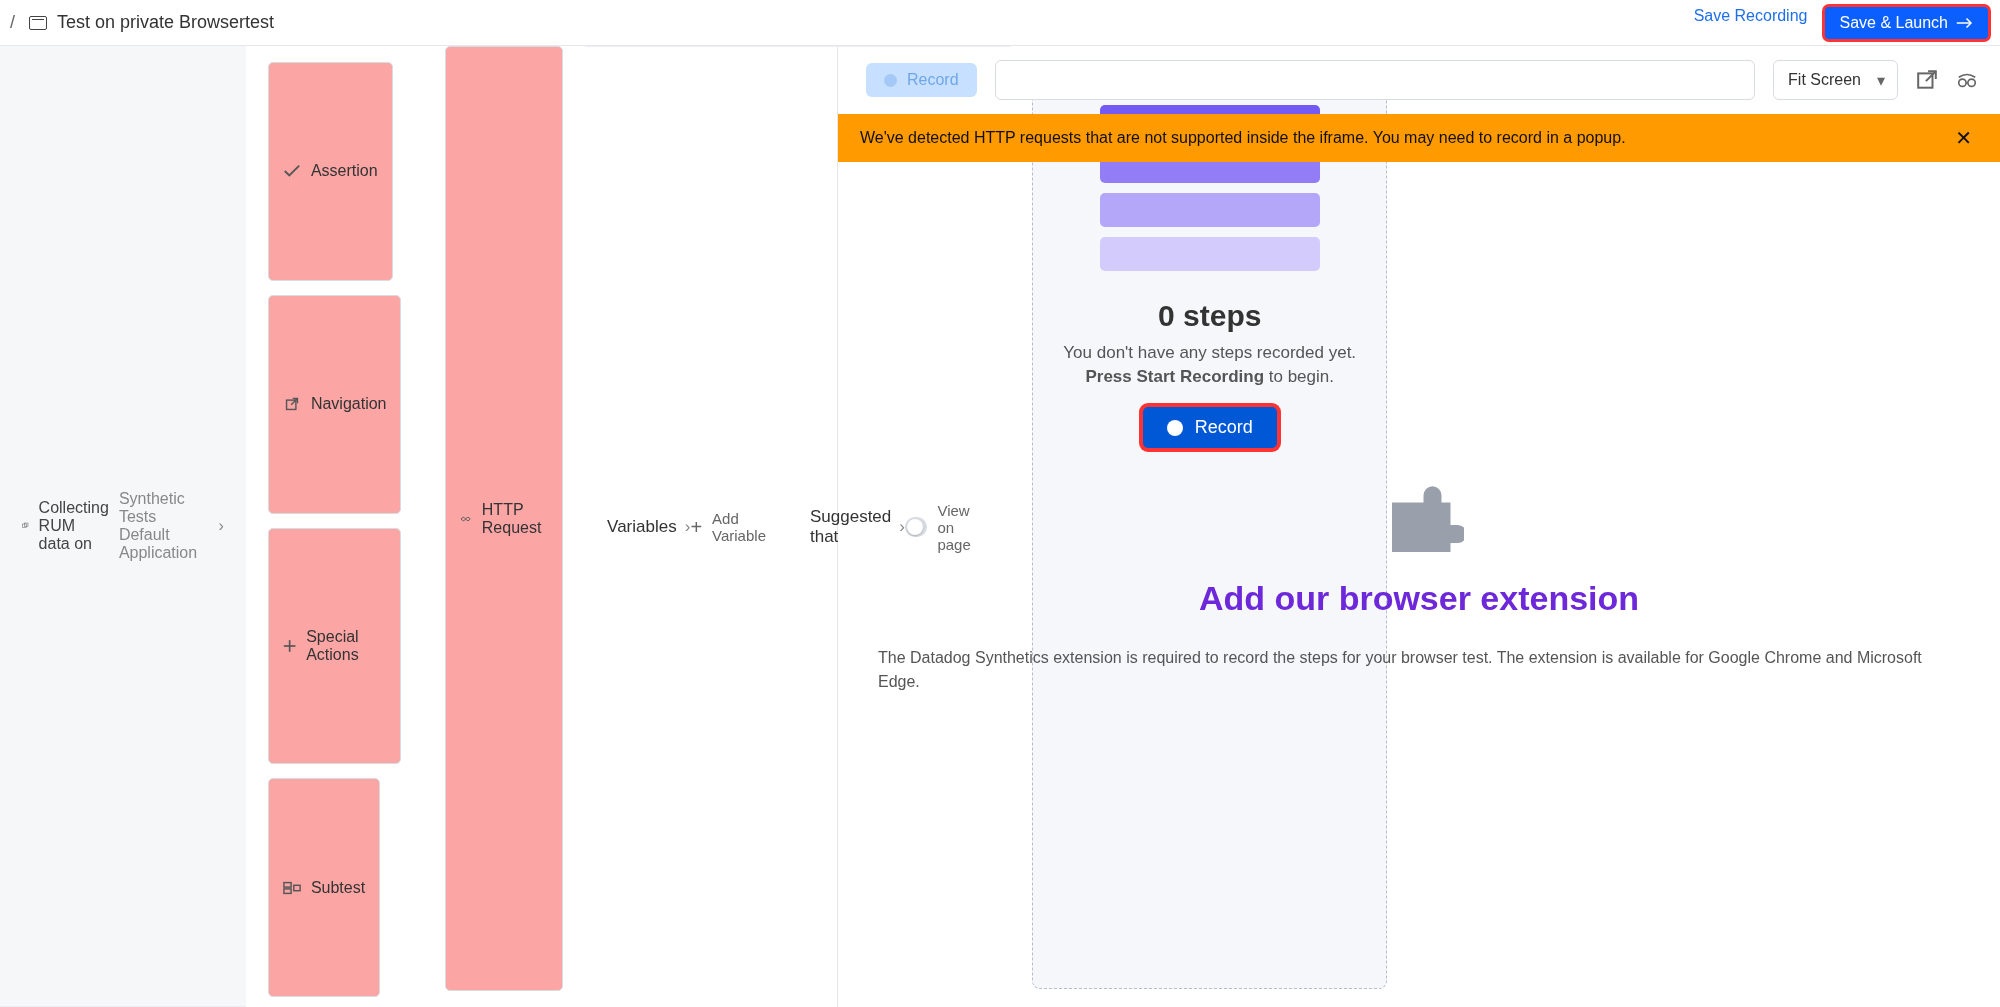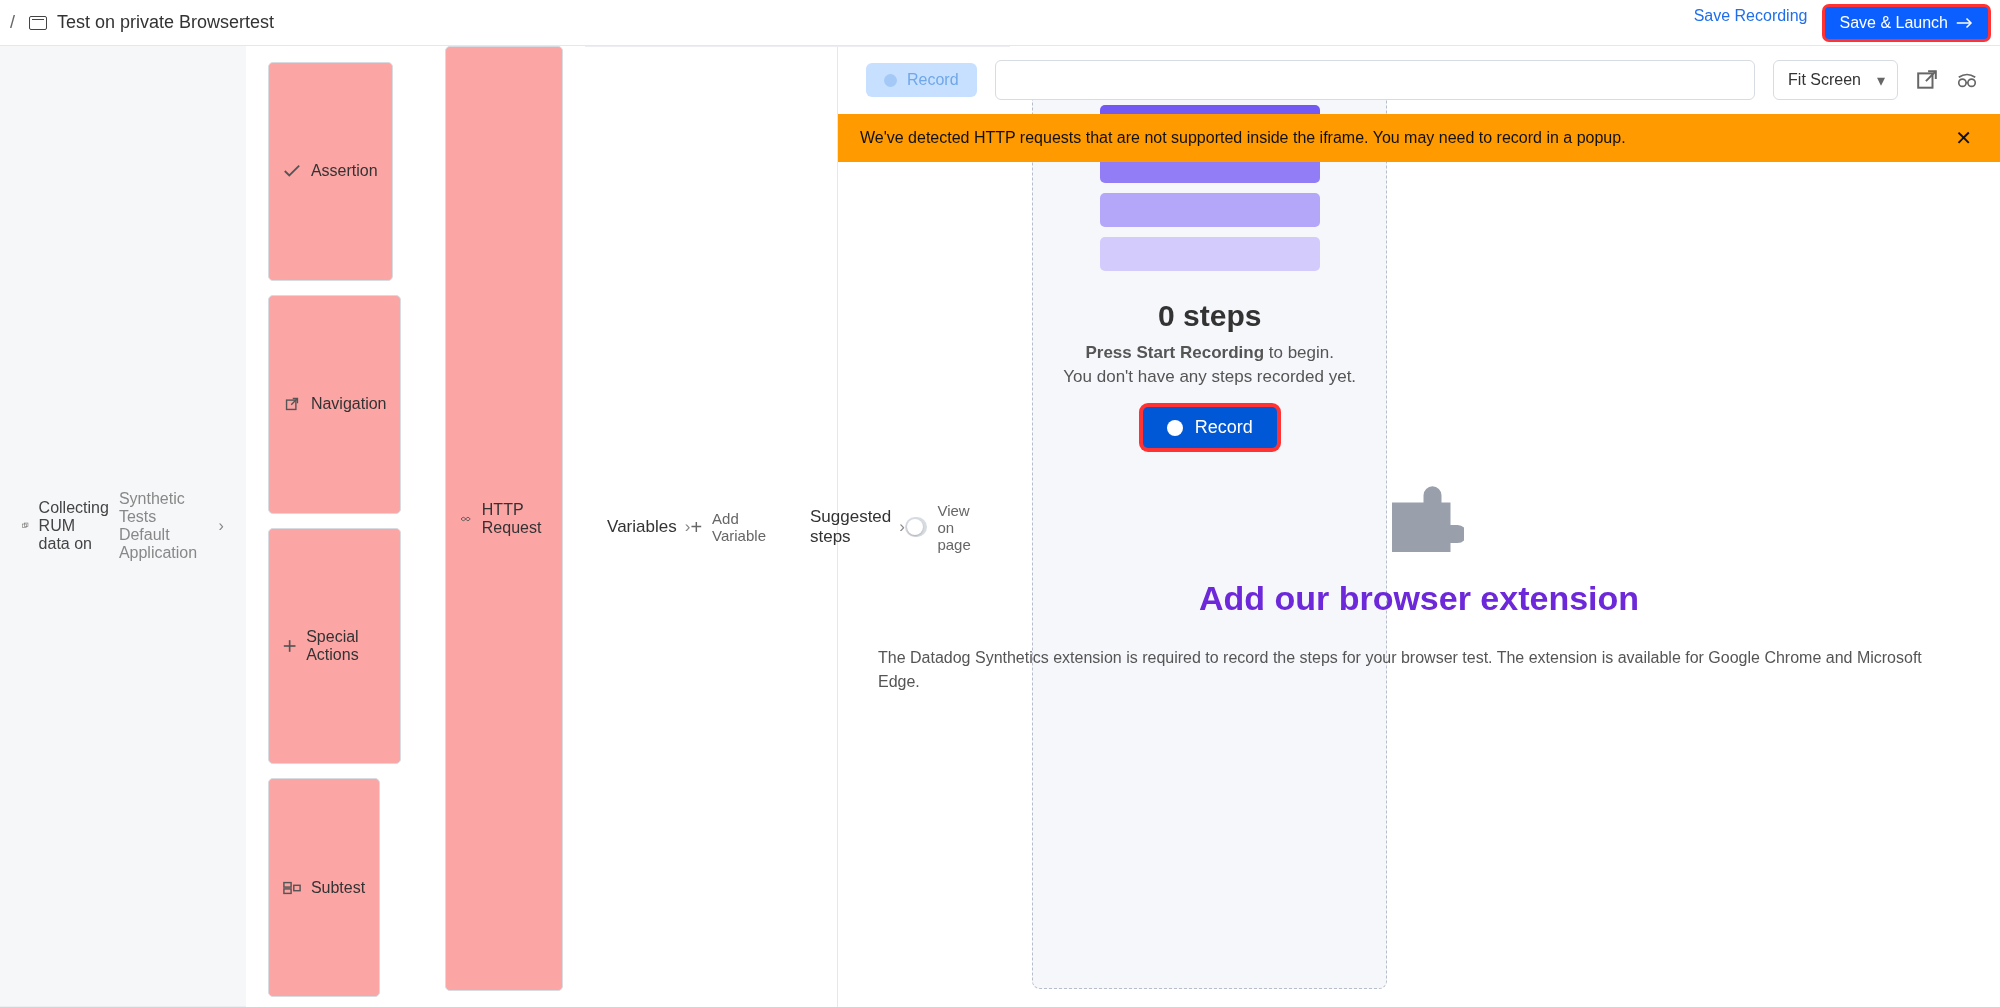--- a/index.html
+++ b/index.html
@@ -196,21 +196,21 @@
         <span class="chev">›</span>
       </div>
       <div class="section-right">
         <span class="add-plus">+</span>
         <span>Add Variable</span>
       </div>
     </div>
 
     <div class="section-row">
       <div class="section-title">
-        <span>Suggested steps</span>
+        <span>Suggested that</span>
         <span class="chev">›</span>
       </div>
       <div class="section-right">
         <span class="toggle"></span>
         <span>View on page</span>
       </div>
     </div>
 
     <div class="steps-card">
       <div class="stack">
@@ -226,24 +226,24 @@
           <svg class="cursor" viewBox="0 0 16 16" fill="none" stroke="white" stroke-width="1.6">
               <polygon points="2,2 13,8 8,9 10,14 7,15 5,10 2,12"></polygon>
             </svg>
           <span>xxxxxxxxxx</span>
         </div>
         <div class="stackrow sr2"></div>
         <div class="stackrow sr3"></div>
         <div class="stackrow sr4"></div>
       </div>
       <div class="steps-h">0 steps</div>
+      <div class="steps-p">You don't have any steps recorded yet.</div>
       <div class="steps-p">
         <strong>Press Start Recording</strong><span> to begin.</span>
       </div>
-      <div class="steps-p">You don't have any steps recorded yet.</div>
       <button class="record-btn">
         <span class="record-dot"></span>
         <span>Record</span>
       </button>
     </div>
   </div>
 
   <div class="right-pane">
     <div class="right-toolbar">
       <div class="right-record">

